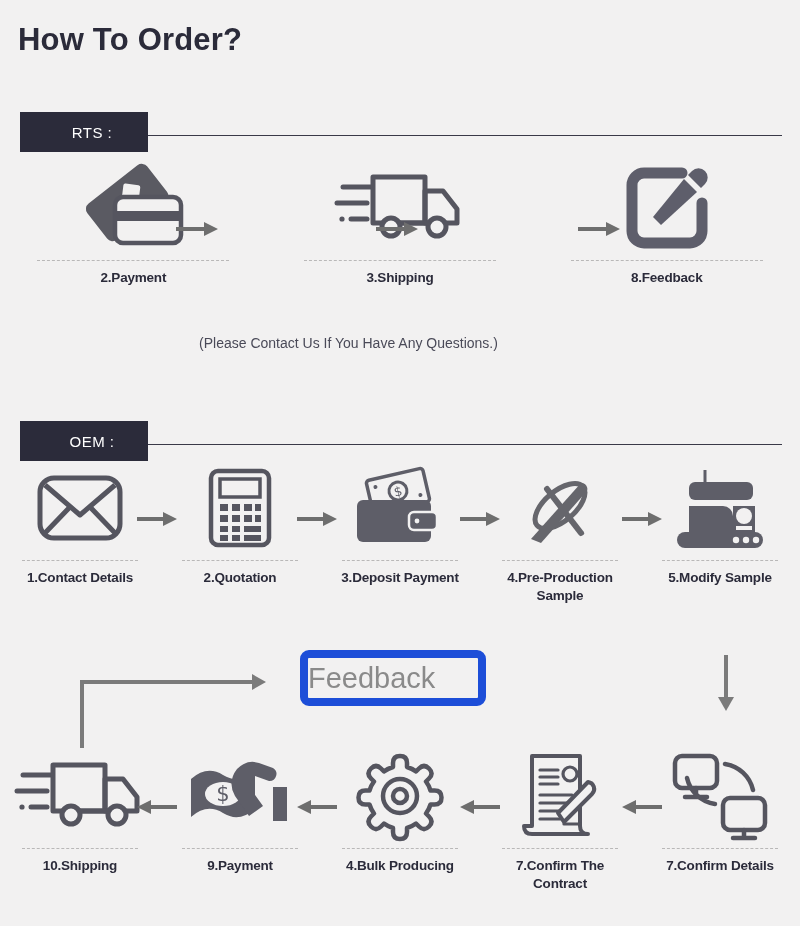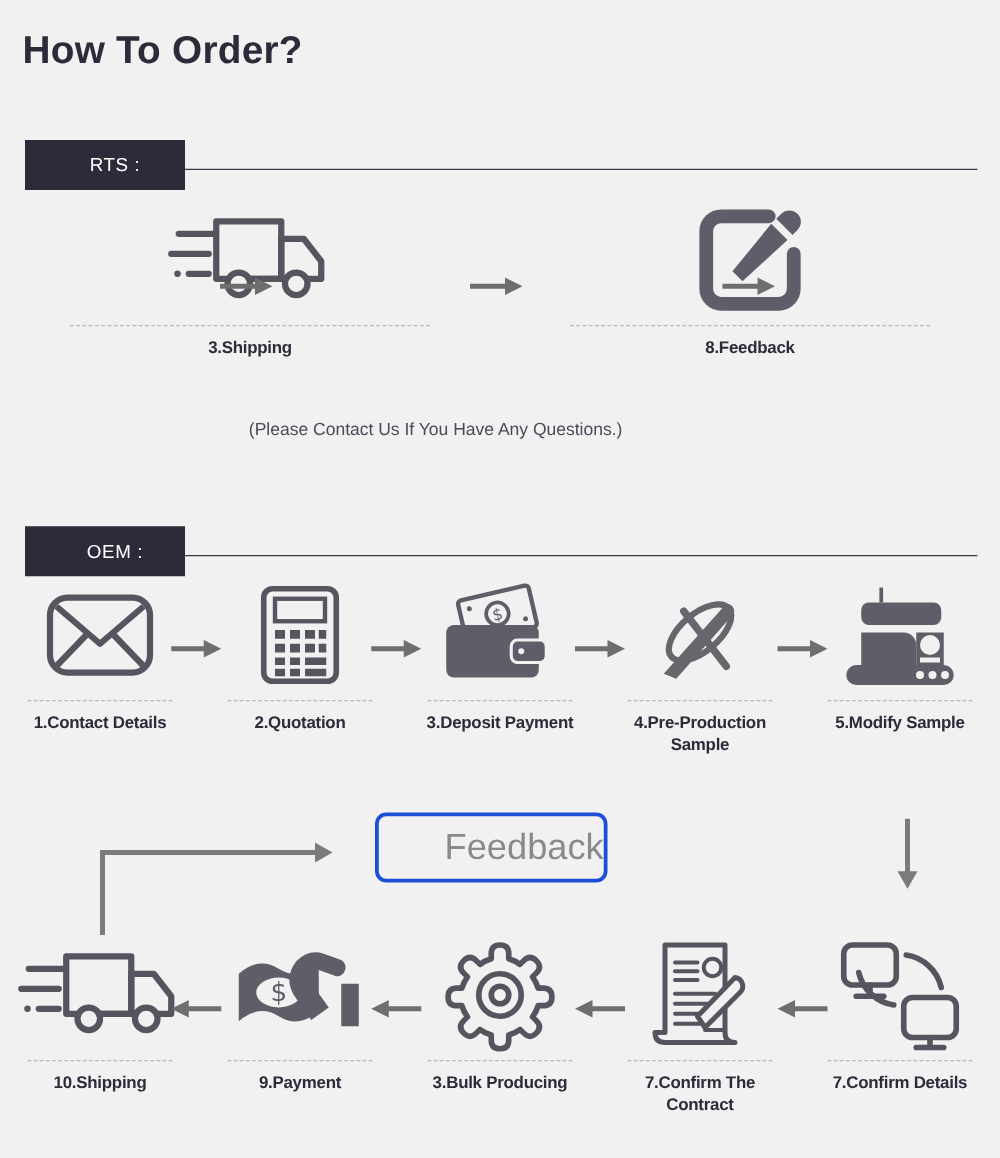--- a/index.html
+++ b/index.html
@@ -107,26 +107,26 @@
     font-size: 14px;
     color: #4a4a58;
     font-family: "Liberation Sans", sans-serif;
   }
 
   
   .feedback-box {
     position: absolute;
     width: 186px;
     height: 56px;
-    border: 3px solid #1d4ed8;
+    border: 8px solid #1d4ed8;
     border-radius: 9px;
     background: #f2f1f1;
     display: flex;
     align-items: center;
-    justify-content: flex-end;
+    justify-content: flex-start;
     font-size: 29px;
     color: #8a8a8a;
     font-family: "Liberation Sans", sans-serif;
   }
 
   .connector { position: absolute; }
   svg { overflow: visible; }
 </style>
 </head>
 <body>
@@ -134,20 +134,34 @@
 <div class="page-title">How To Order?</div>
 
 <div class="section-head" style="top:112px;">
   <div class="rule"></div>
   <div class="section-badge">RTS :</div>
 </div>
 
 <div class="row" style="top:160px;">
 
 
+  <div class="step">
+    <div class="icon-box">
+      <svg width="108" height="90" viewBox="0 0 108 90">
+        <g transform="rotate(-38 46 40)">
+          <rect x="10" y="18" width="76" height="46" rx="7" fill="#5a5a62"></rect>
+          <rect x="49" y="27" width="17" height="17" rx="2" fill="#f2f1f1" transform="rotate(45 57 35)"></rect>
+        </g>
+        <rect x="36" y="34" width="66" height="46" rx="8" fill="#f2f1f1" stroke="#55555f" stroke-width="4.5"></rect>
+        <rect x="36" y="48" width="66" height="10" fill="#55555f"></rect>
+      </svg>
+    </div>
+    <div class="divider"></div>
+    <div class="caption">2.Payment</div>
+  </div>
 
   <div class="step">
     <div class="icon-box">
       <svg width="126" height="78" viewBox="0 0 126 78">
         <g fill="none" stroke="#55555f" stroke-width="5" stroke-linecap="round" stroke-linejoin="round">
           <line x1="6" y1="18" x2="34" y2="18"></line>
           <line x1="0" y1="34" x2="30" y2="34"></line>
           <line x1="14" y1="50" x2="30" y2="50"></line>
           <circle cx="5" cy="50" r="2.6" fill="#55555f" stroke="none"></circle>
           <rect x="36" y="8" width="52" height="46"></rect>
@@ -371,21 +385,21 @@
     <div class="icon-box">
       <svg width="84" height="84" viewBox="0 0 84 84">
         <g fill="none" stroke="#55555f" stroke-width="4.5" stroke-linejoin="round">
           <path d="M42 2 q7 0 7 7 l0 4 q5 1.5 9 4.5 l3 -3 q5 -5 10 0 q5 5 0 10 l-3 3 q3 4 4.5 9 l4 0 q7 0 7 7 q0 7 -7 7 l-4 0 q-1.5 5 -4.5 9 l3 3 q5 5 0 10 q-5 5 -10 0 l-3 -3 q-4 3 -9 4.5 l0 4 q0 7 -7 7 q-7 0 -7 -7 l0 -4 q-5 -1.5 -9 -4.5 l-3 3 q-5 5 -10 0 q-5 -5 0 -10 l3 -3 q-3 -4 -4.5 -9 l-4 0 q-7 0 -7 -7 q0 -7 7 -7 l4 0 q1.5 -5 4.5 -9 l-3 -3 q-5 -5 0 -10 q5 -5 10 0 l3 3 q4 -3 9 -4.5 l0 -4 q0 -7 7 -7 z"></path>
           <circle cx="42" cy="42" r="17"></circle>
           <circle cx="42" cy="42" r="7"></circle>
         </g>
       </svg>
     </div>
     <div class="divider"></div>
-    <div class="caption">3.Bulk Producing</div>
+    <div class="caption">4.Bulk Producing</div>
   </div>
 
   <div class="step">
     <div class="icon-box">
       <svg width="76" height="88" viewBox="0 0 76 88">
         <path d="M10 4 h48 v70 q0 8 8 8 h-56 q-8 0 -8 -8 h8 z" fill="none" stroke="#55555f" stroke-width="4" stroke-linejoin="round"></path>
         <g stroke="#55555f" stroke-width="3.2" stroke-linecap="round">
           <line x1="18" y1="18" x2="36" y2="18"></line>
           <line x1="18" y1="25" x2="36" y2="25"></line>
           <line x1="18" y1="32" x2="36" y2="32"></line>

